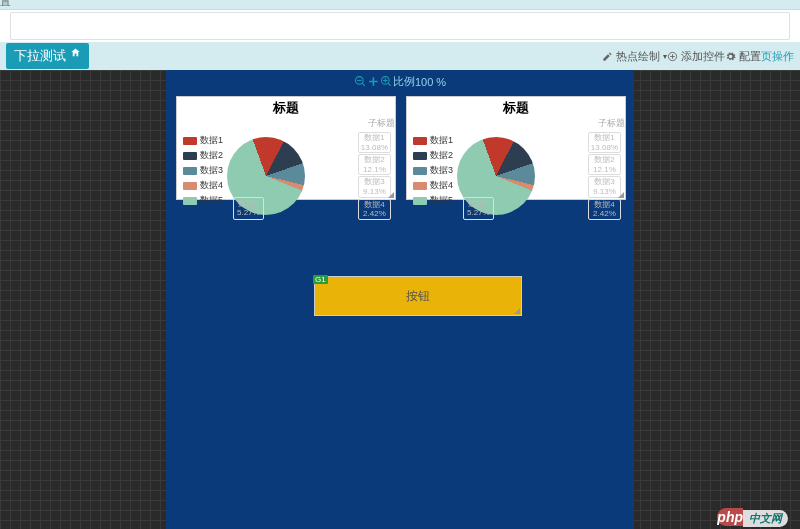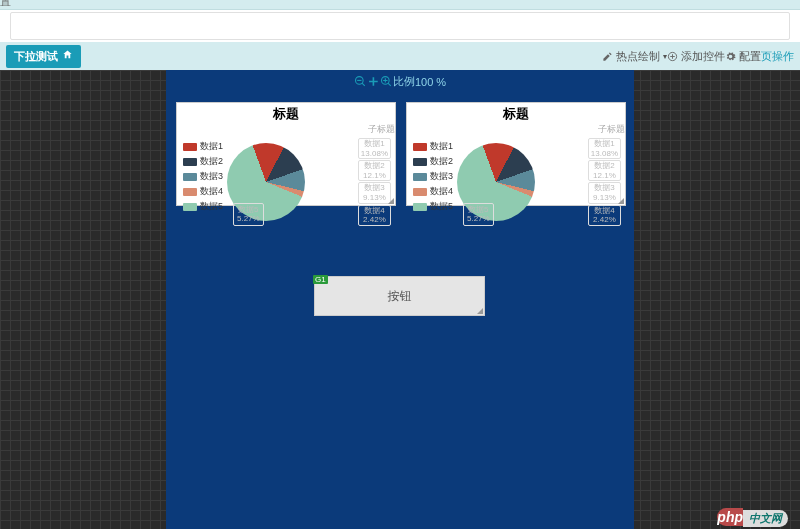--- a/index.html
+++ b/index.html
@@ -4,55 +4,55 @@
 <style>
 * { margin: 0; padding: 0; box-sizing: border-box; font-family: "Microsoft YaHei", Arial, sans-serif; }
 body { width: 800px; height: 529px; overflow: hidden; background: #fff; position: relative; }
 
 .top-bar { height: 10px; background: #d4ecef; border-bottom: 1px solid #c0dde0; position: relative; }
 .top-bar-x { position: absolute; left: 0; top: -6px; font-size: 11px; color: #666; }
 
 .white-strip { height: 28px; background: #fff; margin: 2px 10px; border: 1px solid #e0e0e0; border-radius: 2px; }
 
 .toolbar-row { height: 28px; background: #d4ecef; display: flex; align-items: center; justify-content: space-between; padding: 0 6px; font-size: 12px; }
-.btn-test { background: #1a9cb7; color: #fff; padding: 4px 8px; border-radius: 2px; display: flex; gap: 4px; cursor: pointer; font-size: 11px; font-weight: bold; }
+.btn-test { background: #1a9cb7; color: #fff; padding: 4px 8px; border-radius: 2px; display: flex; gap: 4px; cursor: pointer; font-size: 13px; }
 .toolbar-right { display: flex; align-items: center; color: #555; font-size: 11px; }
 .toolbar-item { display: flex; align-items: center; gap: 3px; cursor: pointer; }
 .toolbar-item.active { color: #1a9cb7; }
 .toolbar-item svg { width: 11px; height: 11px; }
 
 .workspace { position: relative; height: 463px; background: #2a2a2a; background-image:
   linear-gradient(#3a3a3a 1px, transparent 1px),
   linear-gradient(90deg, #3a3a3a 1px, transparent 1px);
   background-size: 10px 10px; }
 
 .canvas { position: absolute; left: 166px; top: 0; width: 468px; height: 463px; background: #0b3a7a; }
 
 .zoom-bar { position: absolute; top: 4px; left: 50%; transform: translateX(-50%); display: flex; align-items: center; color: #8fd4e8; font-size: 11px; }
 .zoom-bar svg { width: 13px; height: 13px; fill: #1a9cb7; cursor: pointer; }
 
-.chart-box { position: absolute; background: #fff; border: 1px solid #ccc; width: 220px; height: 104px; margin-top: 6px; }
+.chart-box { position: absolute; background: #fff; border: 1px solid #ccc; width: 220px; height: 104px; }
 .chart-box.left { left: 10px; top: 26px; }
 .chart-box.right { left: 240px; top: 26px; }
 .resize-handle { position: absolute; right: 1px; bottom: 1px; width: 8px; height: 8px; }
 .resize-handle::before { content: ""; position: absolute; right: 0; bottom: 0; border-right: 6px solid #999; border-top: 6px solid transparent; }
 
 .chart-title { text-align: center; font-size: 13px; font-weight: bold; padding-top: 2px; }
 .chart-subtitle { text-align: right; font-size: 9px; color: #aaa; }
 .chart-body { display: flex; height: 92px; }
 .legend { width: 50px; padding: 4px 0 0 6px; }
 .legend-item { display: flex; align-items: center; gap: 3px; font-size: 9px; color: #333; margin-bottom: 2px; }
 .legend-swatch { width: 14px; height: 8px; border-radius: 1px; }
 .pie-wrap { flex: 1; position: relative; display: flex; align-items: center; justify-content: flex-start; }
 .pie { width: 78px; height: 78px; border-radius: 50%; }
 .labels { position: absolute; right: 4px; top: 2px; font-size: 8px; color: #bbb; }
 .lbl { border: 1px solid #ddd; border-radius: 2px; padding: 0 2px; margin-bottom: 1px; line-height: 1.2; text-align: center; }
 .lbl-big { position: absolute; left: 6px; bottom: 2px; font-size: 8px; color: #bbb; border: 1px solid #ddd; border-radius: 2px; padding: 1px 3px; text-align: center; line-height: 1.2; }
 
-.button-widget { position: absolute; left: 148px; top: 206px; width: 171px; height: 40px; background: #e5e5e5; border: 1px solid #ccc; display: flex; align-items: center; justify-content: center; font-size: 12px; color: #555; }
+.button-widget { position: absolute; left: 148px; top: 206px; width: 208px; height: 40px; background: #eab308; border: 1px solid #ccc; display: flex; align-items: center; justify-content: center; font-size: 12px; color: #555; }
 .button-badge { position: absolute; left: -2px; top: -2px; background: #2a9a3a; color: #fff; font-size: 8px; padding: 0 2px; border-radius: 1px; }
 
 .watermark { position: absolute; right: 12px; bottom: 6px; font-style: italic; font-weight: bold; font-family: Georgia, serif; display: flex; align-items: baseline; }
 .wm-php { background: #b84a4a; color: #fff; padding: 1px 0; border-radius: 10px 0 0 10px; font-size: 14px; }
 .wm-cn { background: #ddd; color: #0f766e; padding: 1px 6px; border-radius: 0 10px 10px 0; font-size: 11px; }
 </style>
 </head>
 <body>
 
 <div class="top-bar">

